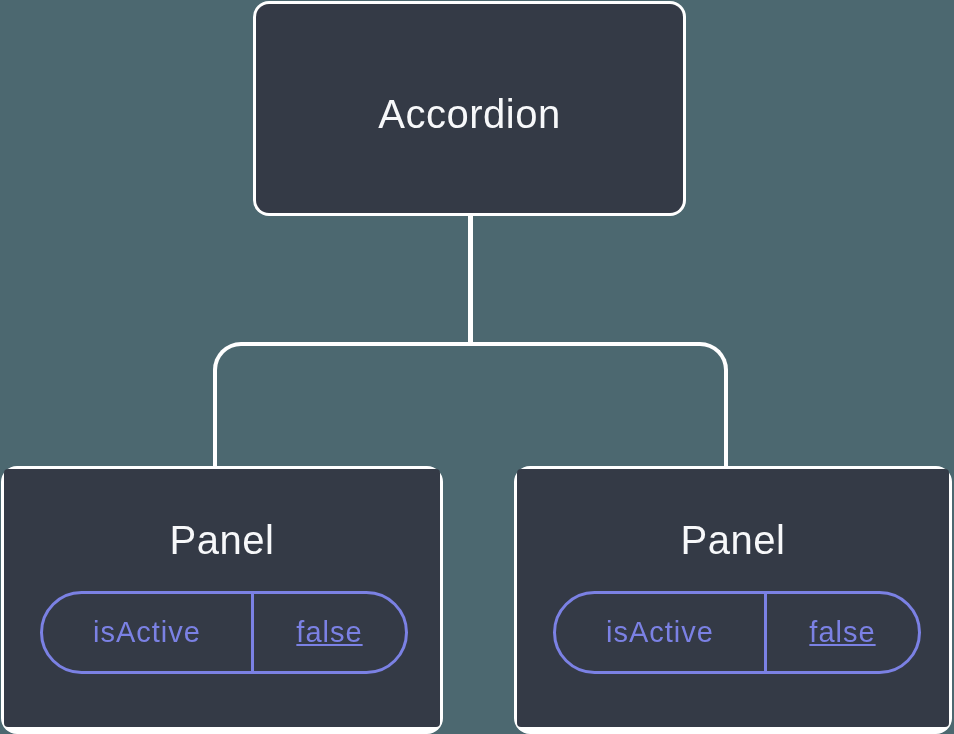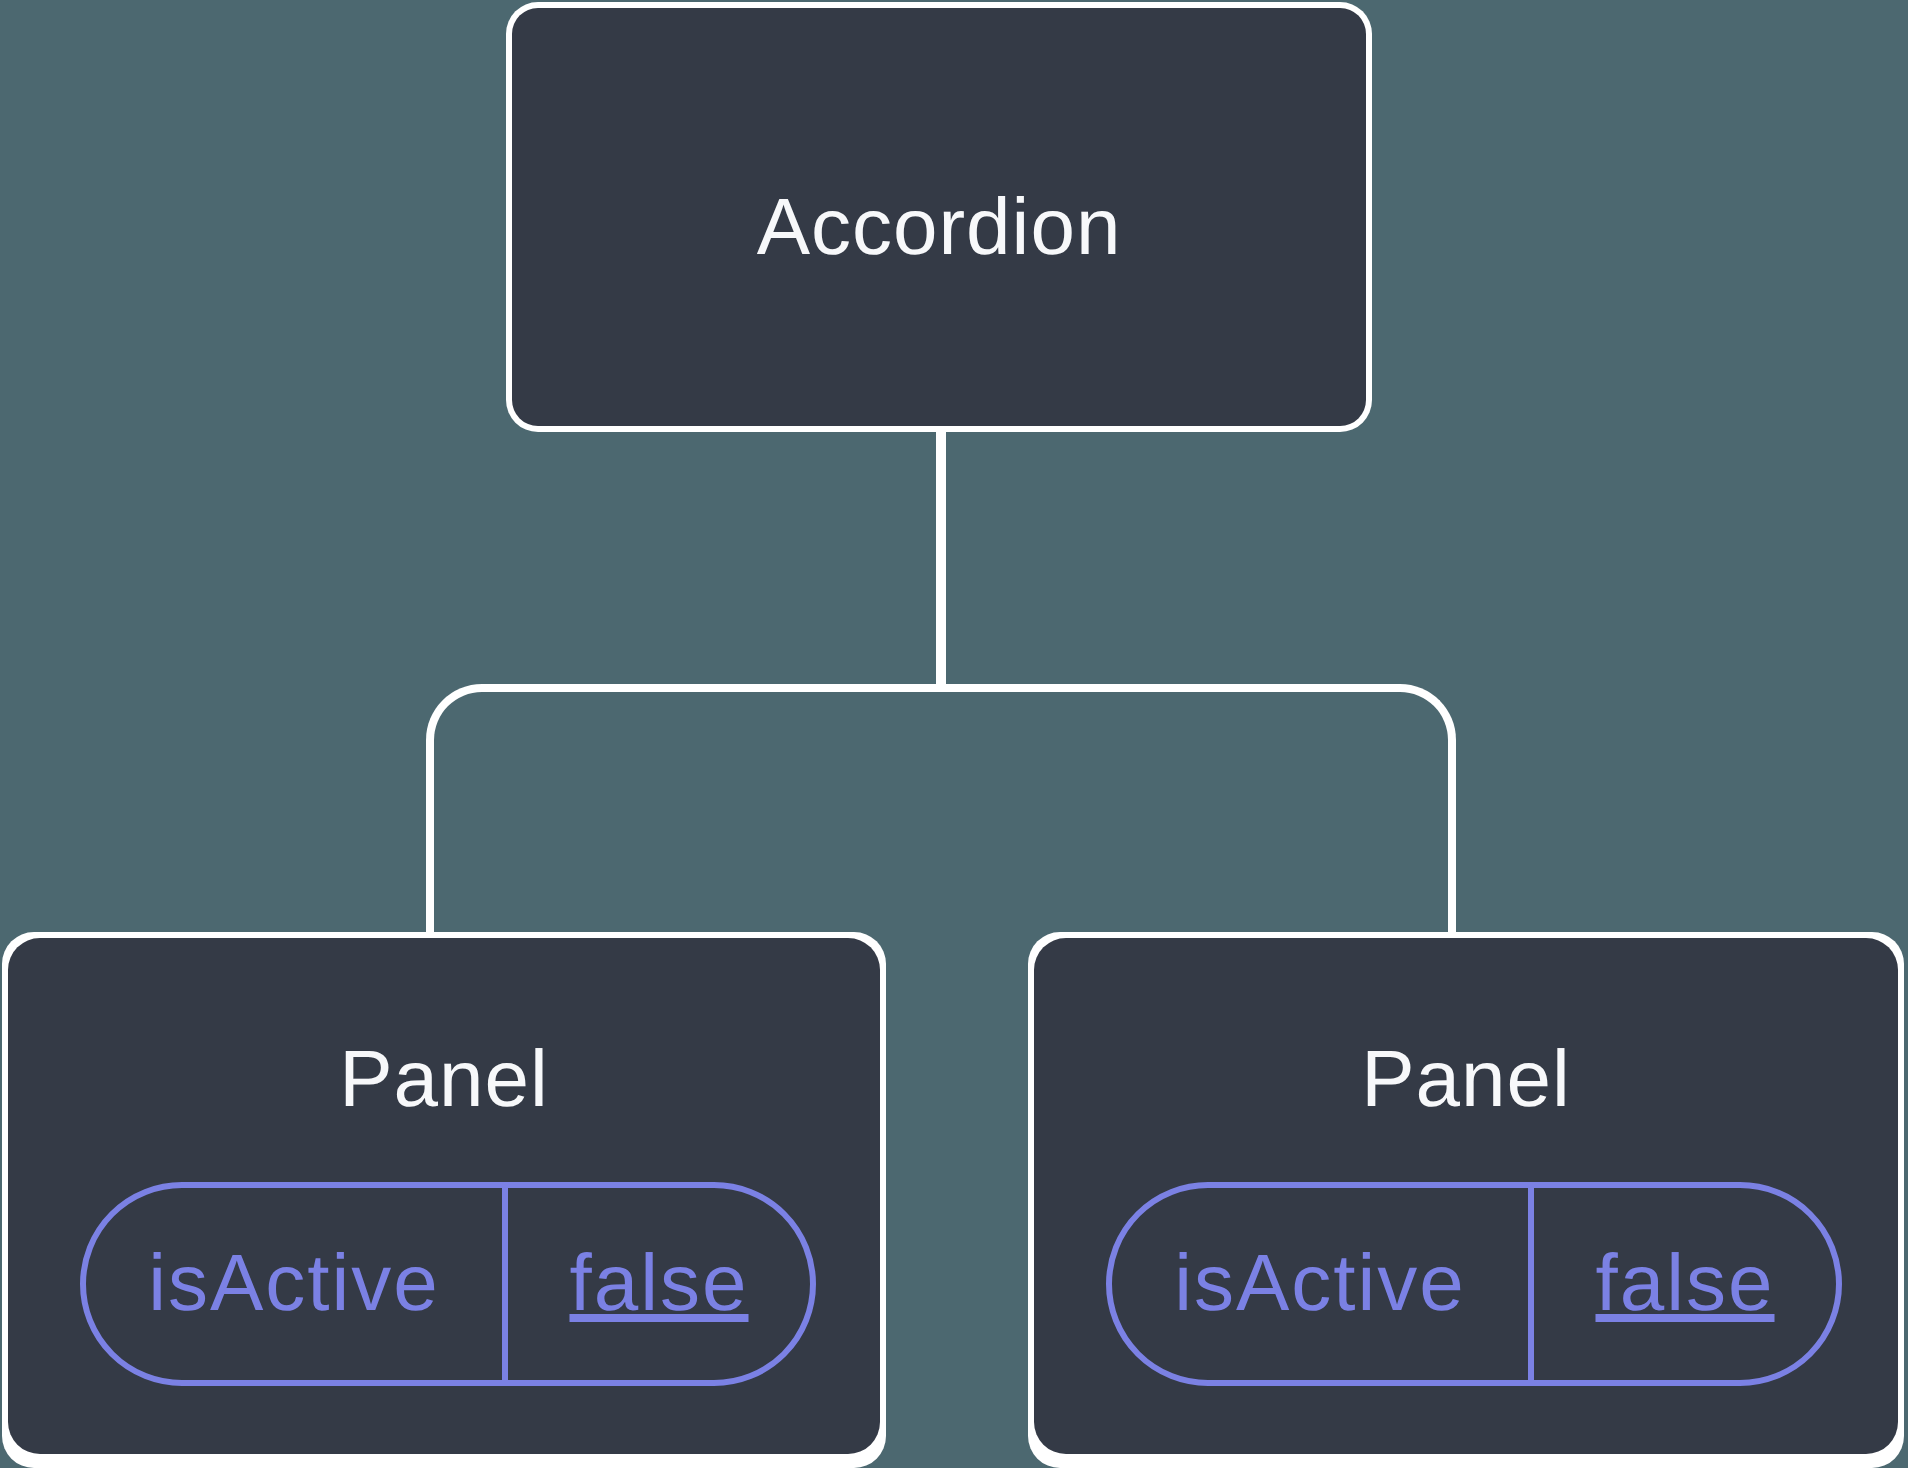--- a/index.html
+++ b/index.html
@@ -49,21 +49,21 @@
 
   
   .root-wrap   { left: 253px; top: 1px; width: 433px; height: 215px; }
   .root-inner  { left: 3px; top: 3px; width: 427px; height: 209px; }
   .root-label  { top: 90px; }
 
   
   .panel-wrap  { top: 466px; height: 268px; }
   .panel-wrap.left  { left: 1px;   width: 442px; }
   .panel-wrap.right { left: 514px; width: 438px; }
-  .panel-inner { left: 3px; top: 3px; right: 3px; height: 258px; border-radius: 16px; }
+  .panel-inner { left: 3px; top: 3px; right: 3px; height: 258px; border-radius: 4px; }
   .panel-label { top: 51px; }
 
   
   .connector-stem {
     position: absolute;
     left: 468px; top: 213px;
     width: 5px; height: 132px;
     background: var(--connector);
   }
   .connector-bracket {
@@ -73,26 +73,26 @@
     border-top: 4px solid var(--connector);
     border-left: 4px solid var(--connector);
     border-right: 4px solid var(--connector);
     border-radius: 28px 28px 0 0;
   }
 
   
   .prop-pill {
     position: absolute;
     left: 36px; top: 122px;
-    width: 368px; height: 102px;
+    width: 368px; height: 83px;
     border: 3px solid var(--pill-accent);
     border-radius: 51px;
     display: flex;
     color: var(--pill-accent);
-    font-size: 40px;
+    font-size: 29px;
     letter-spacing: 1px;
   }
   .prop-cell {
     display: flex;
     align-items: center;
     justify-content: center;
     height: 100%;
   }
   .prop-cell.name {
     width: 211px;

